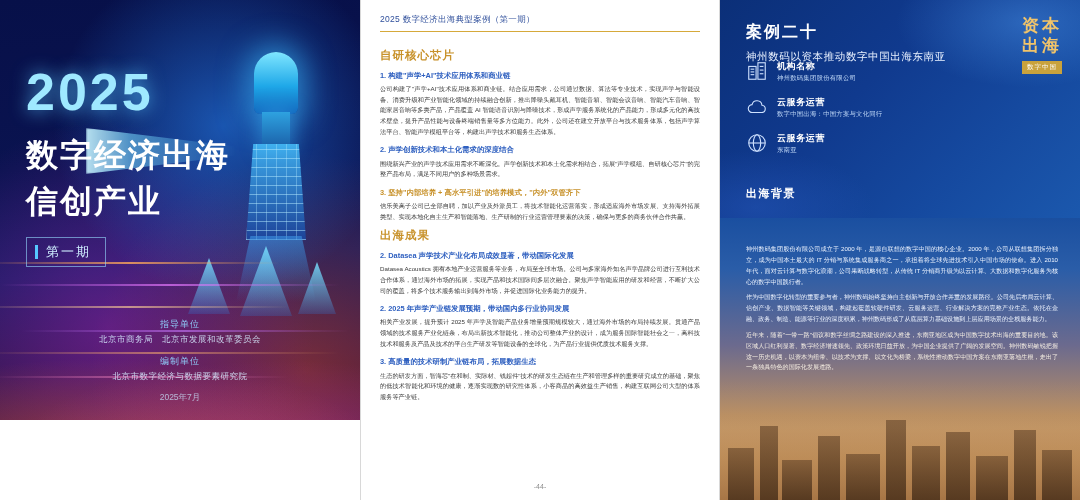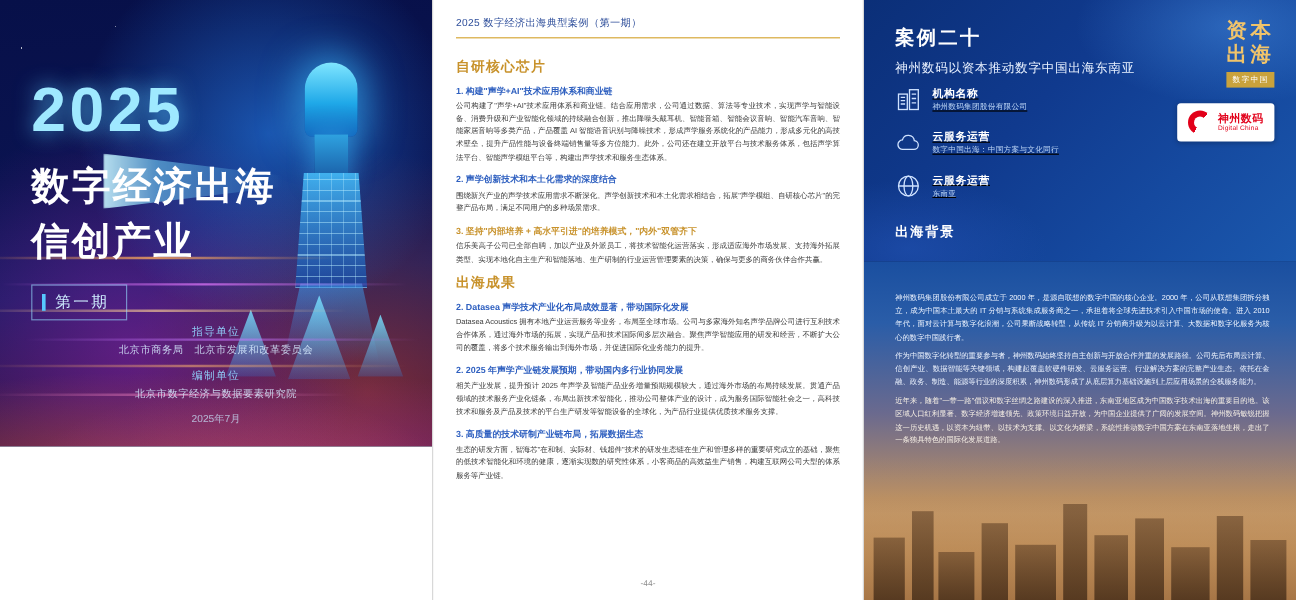--- a/index.html
+++ b/index.html
@@ -18,21 +18,21 @@
     width: 1080px;
     height: 500px;
     display: flex;
     background: #fff;
   }
 
   
   .cover {
     position: relative;
     width: 360px;
-    height: 372px;
+    height: 420px;
     overflow: hidden;
     background: #050a33;
     flex: 0 0 360px;
   }
   .cover-bg {
     position: absolute;
     inset: 0;
     background:
       radial-gradient(circle at 62% 30%, rgba(40,140,255,0.55) 0%, rgba(10,20,80,0) 46%),
       radial-gradient(circle at 30% 78%, rgba(170,40,190,0.45) 0%, rgba(10,20,80,0) 50%),
@@ -352,23 +352,22 @@
     line-height: 1.15;
   }
   .cp-logo-txt .en {
     font-size: 5.5px;
     color: #e2001a;
     letter-spacing: .2px;
   }
   .cp-fields {
     position: absolute;
     left: 26px;
-    top: 72px;
+    top: 60px;
     z-index: 3;
-    text-decoration: underline;
   }
   .cp-field {
     display: flex;
     align-items: flex-start;
     gap: 9px;
     margin-bottom: 13px;
   }
   .cp-field .ic {
     width: 22px; height: 22px;
     flex: 0 0 22px;
@@ -527,27 +526,20 @@
         <div class="cp-case-no">案例二十</div>
         <div class="cp-case-title">神州数码以资本推动数字中国出海东南亚</div>
       </div>
 
       <div class="cp-badge">
         <div class="big">资本</div>
         <div class="big">出海</div>
         <div class="cp-badge-stamp">数字中国</div>
       </div>
 
-      <div class="cp-logo">
-        <span class="swirl"></span>
-        <span class="cp-logo-txt">
-          <span class="cn" style="display:block">神州数码</span>
-          <span class="en" style="display:block">Digital China</span>
-        </span>
-      </div>
 
       <div class="cp-fields">
 
         <div class="cp-field">
           <span class="ic">
             <svg width="22" height="22" viewBox="0 0 24 24" fill="none" stroke="#cfe2ff" stroke-width="1.2">
               <rect x="3" y="7" width="8" height="14"></rect>
               <rect x="13" y="3" width="8" height="18"></rect>
               <line x1="5" y1="10" x2="9" y2="10"></line>
                 <line x1="5" y1="13" x2="9" y2="13"></line>

